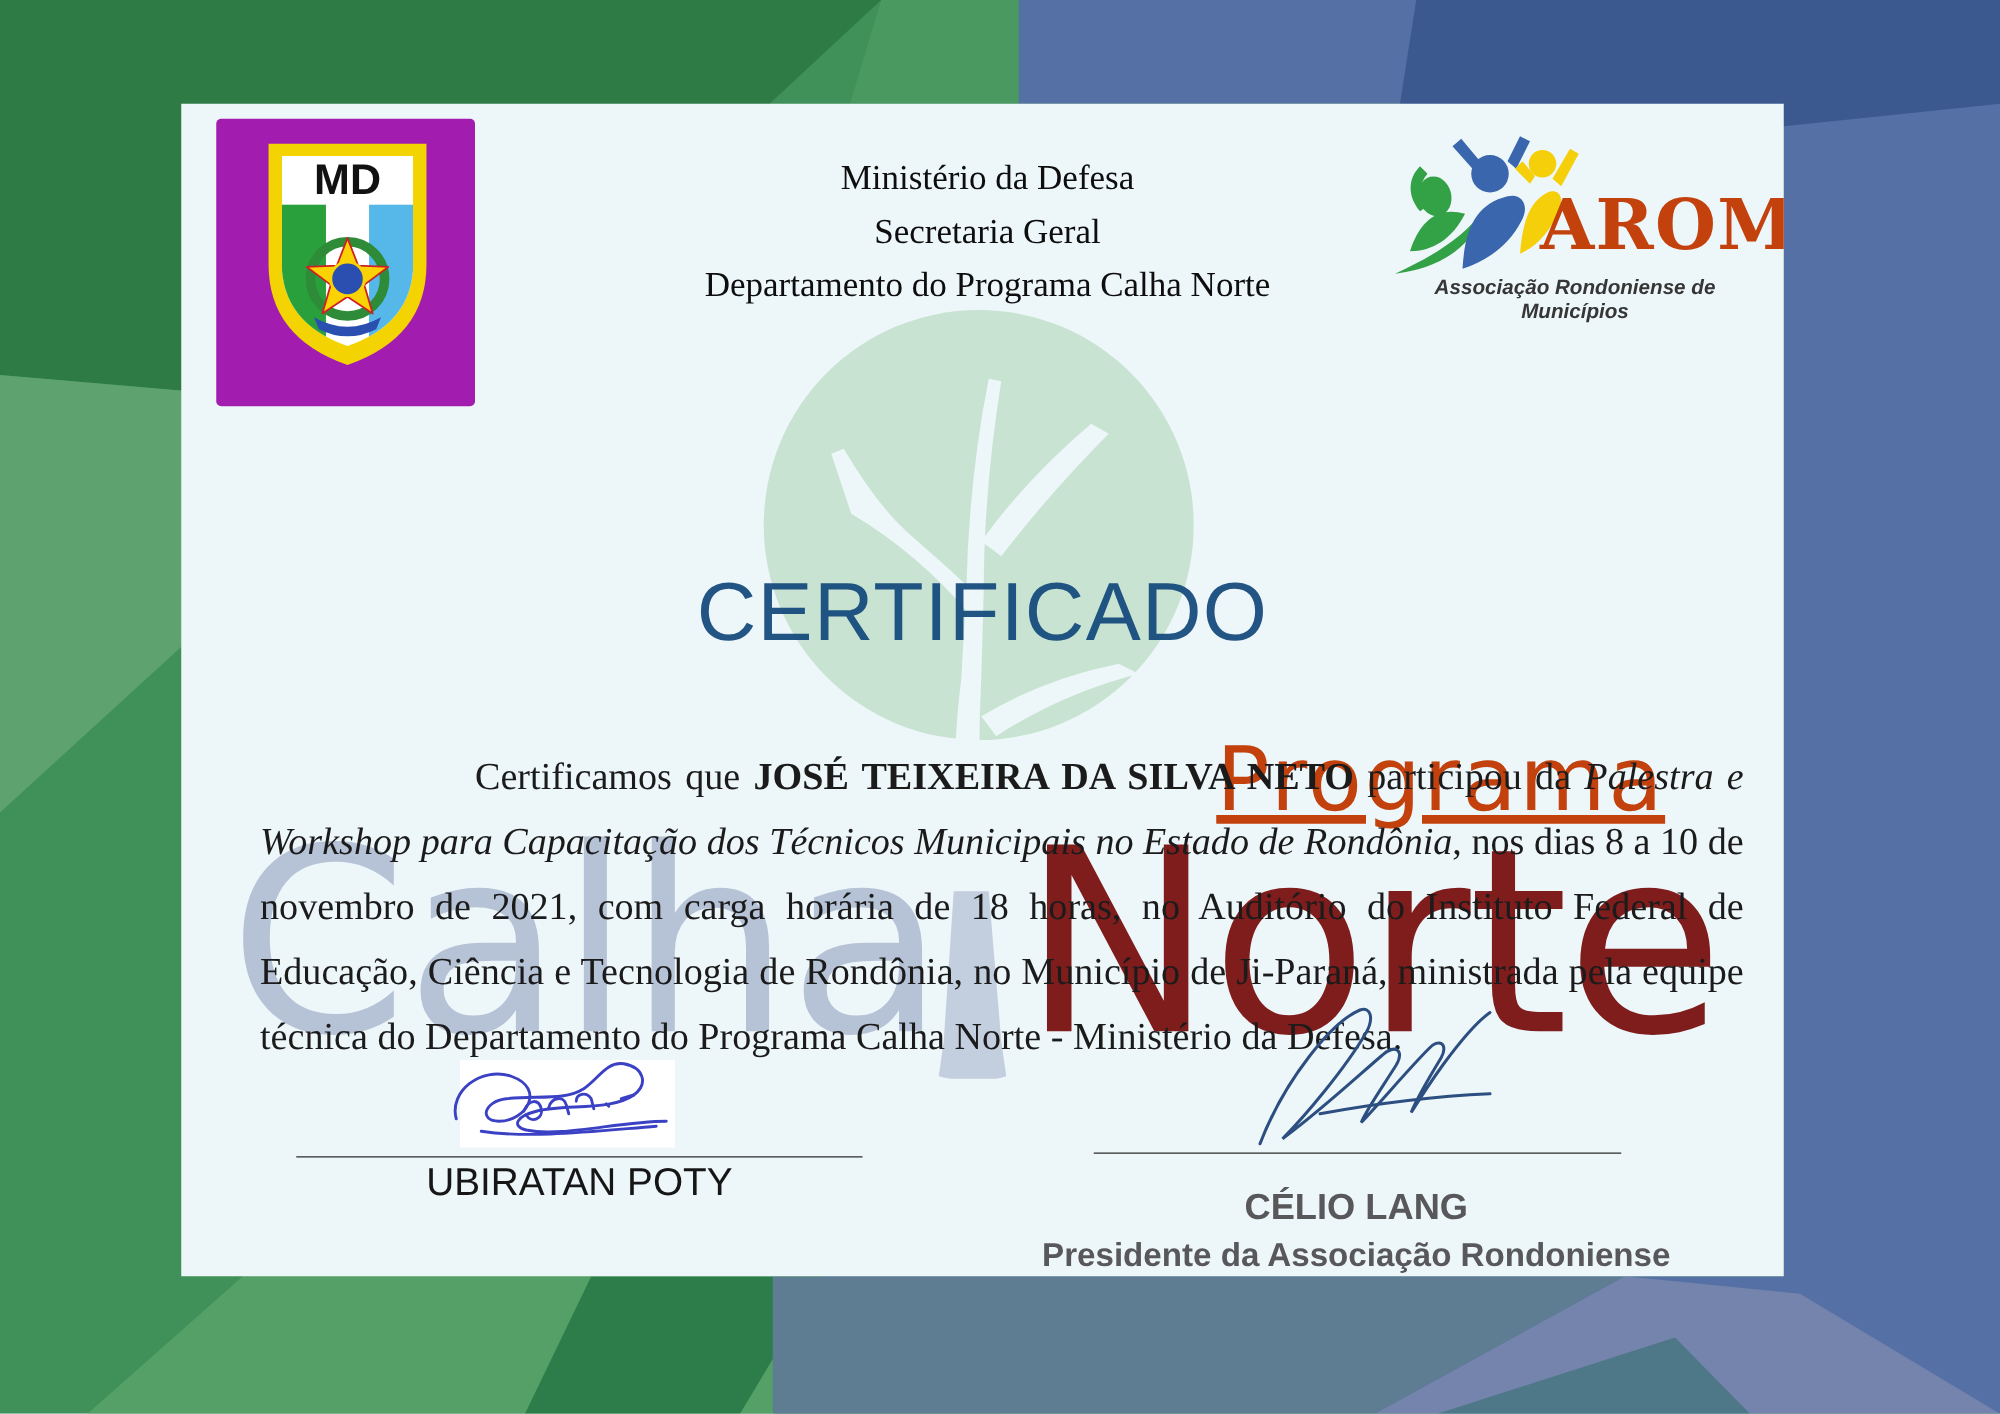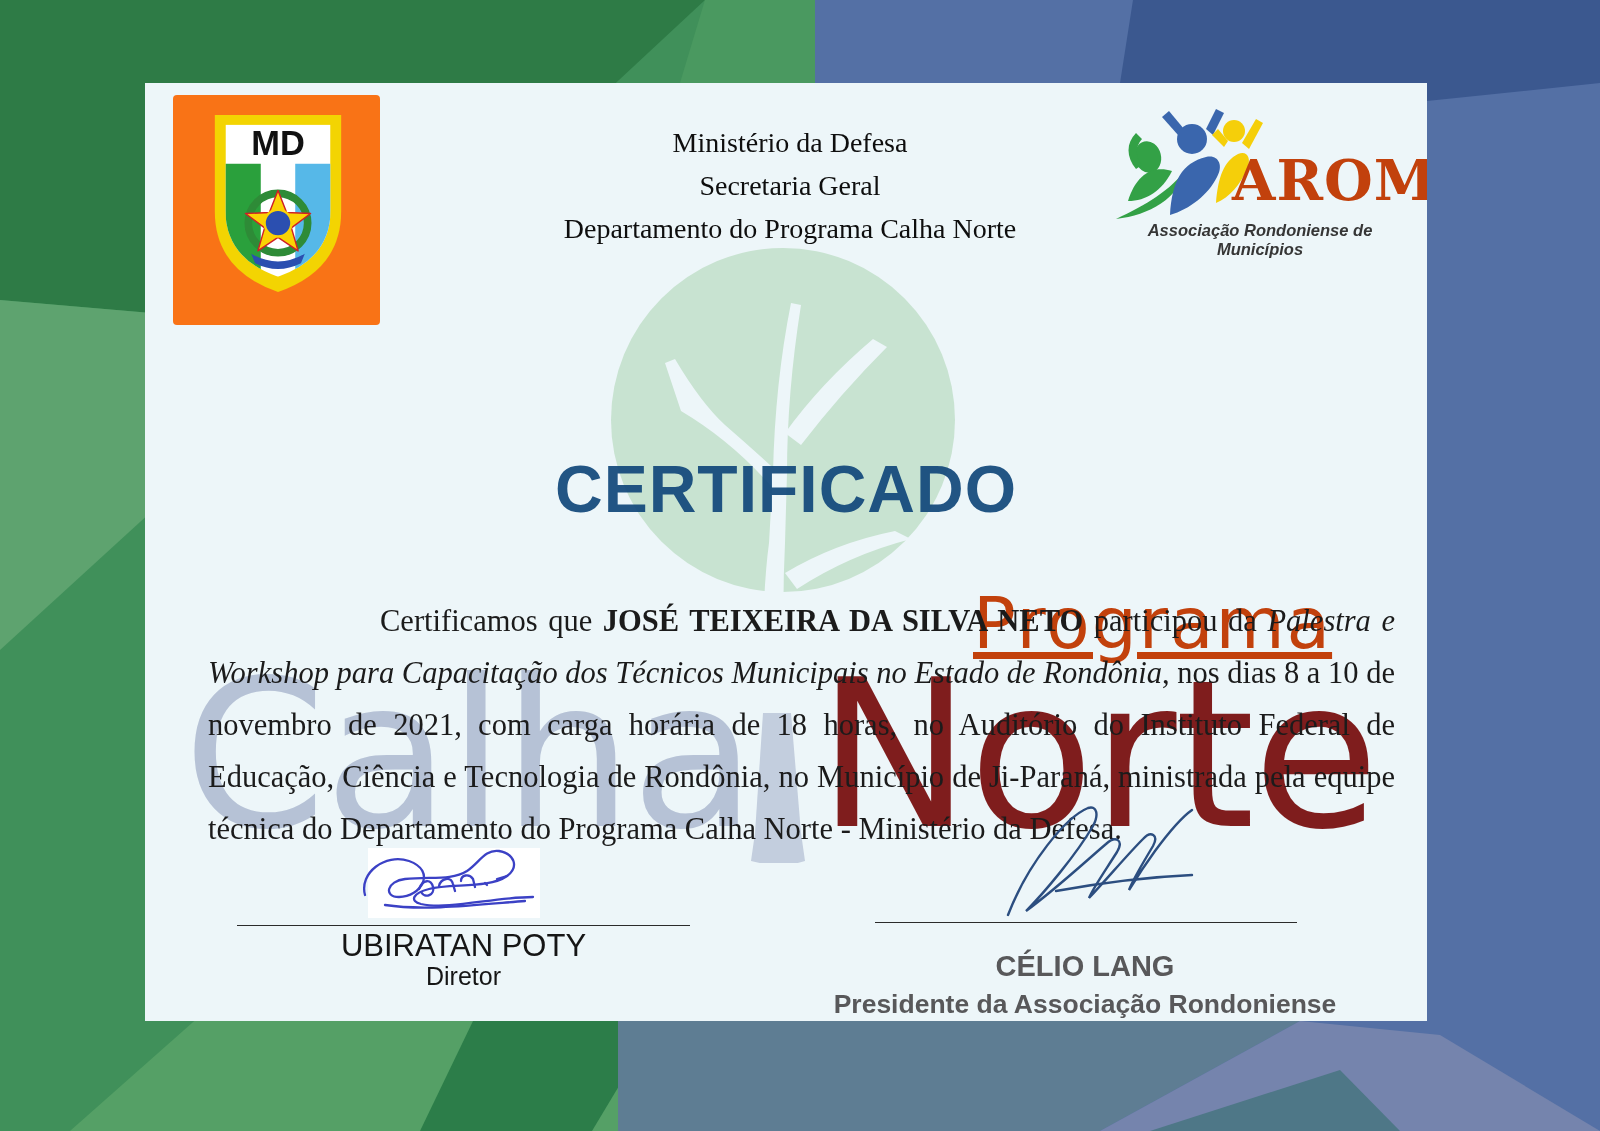--- a/index.html
+++ b/index.html
@@ -10,34 +10,34 @@
   .card{position:absolute;left:145px;top:83px;width:1282px;height:938px;background:#edf6f9;overflow:hidden;}
   .layer{position:absolute;}
   
   .wm-tree{left:460px;top:160px;width:350px;height:620px;z-index:1;}
   .wm-programa{left:828px;top:499px;font-size:71px;color:#c2410c;z-index:1;letter-spacing:2px;text-decoration:underline;}
   .wm-calha{left:38px;top:570px;font-size:205px;line-height:1;z-index:1;white-space:nowrap;letter-spacing:-2px;}
   .wm-calha .c1{color:#b6c2d6;}
   .wm-calha .c2{color:#7f1d1d;}
   .wm{font-family:"DejaVu Sans",sans-serif;}
   
-  .md-box{left:28px;top:12px;width:207px;height:230px;background:#f97316;border-radius:4px;z-index:2;}
+  .md-box{left:28px;top:12px;width:207px;height:230px;background:#a21caf;border-radius:4px;z-index:2;}
   .md-shield{position:absolute;left:38px;top:16px;width:134px;height:184px;}
   .hdr{left:245px;top:38px;width:800px;text-align:center;z-index:2;
        font-family:"Liberation Serif",serif;font-weight:normal;font-size:28px;line-height:43px;color:#0e0e0e;}
   
   .arom{left:965px;top:20px;width:300px;height:150px;z-index:2;}
   .arom-figs{position:absolute;left:2px;top:2px;width:152px;height:120px;}
   .arom-name{position:absolute;left:122px;top:44px;font-family:"DejaVu Serif",serif;font-weight:bold;
              font-size:56px;color:#c2410c;letter-spacing:1px;}
   .arom-tag{position:absolute;left:0px;top:118px;width:300px;text-align:center;
             font-style:italic;font-weight:bold;font-size:16.5px;color:#363636;}
   
   .title{left:0;top:368px;width:1282px;text-align:center;z-index:2;
-         font-weight:bold;font-size:66px;letter-spacing:1px;color:rgba(16,70,122,0.92);}
+         font-weight:normal;font-size:66px;letter-spacing:1px;color:rgba(16,70,122,0.92);}
   
   .body-par{left:63px;top:512px;width:1187px;z-index:2;text-align:justify;text-indent:172px;
             font-family:"Liberation Serif",serif;font-size:30.5px;line-height:52px;color:#1b1b1b;}
   .body-par .b{font-weight:bold;}
   .body-par .i{font-style:italic;}
   
   .sig-white{left:223px;top:765px;width:172px;height:70px;background:#ffffff;z-index:2;}
   .sig-svg-l{left:210px;top:756px;width:200px;height:86px;z-index:3;}
   .sig-svg-r{left:855px;top:716px;width:195px;height:130px;z-index:3;}
   .sig-line{height:0;border-top:1.6px solid #2b2b2b;z-index:2;}
@@ -136,21 +136,20 @@
         <path d="M64 50 C68 40 76 40 78 48 C80 56 70 60 66 53"></path>
         <path d="M84 47 C86 39 96 37 98 45 L100 52"></path>
         <path d="M106 42 C106 36 114 34 118 40 L120 48"></path>
         <path d="M130 44 L132 46"></path>
         <path d="M142 40 L152 37"></path>
         <path d="M30 66 C70 72 120 66 170 62"></path>
       </g>
     </svg>
     <div class="layer sig-line line-l"></div>
     <div class="layer sig-name-l">UBIRATAN POTY</div>
-    <div class="layer sig-role-l">Diretor</div>
 
     <svg class="layer sig-svg-r" viewBox="0 0 195 130">
       <g fill="none" stroke="#2c4e80" stroke-width="2.4" stroke-linecap="round">
         <path d="M8 116 C28 64 66 18 88 9 C97 6 99 16 93 27 C76 56 44 94 26 112 C56 90 86 62 106 45 C116 36 124 41 117 53 C105 72 93 89 89 99 C107 80 127 56 143 40 C151 31 159 36 153 47 C143 64 133 80 129 91 C137 78 147 63 155 52 C172 29 182 18 192 11"></path>
         <path d="M56 92 C100 84 148 78 192 76"></path>
       </g>
     </svg>
     <div class="layer sig-line line-r"></div>
     <div class="layer sig-name-r">CÉLIO LANG</div>
     <div class="layer sig-role-r">Presidente da Associação Rondoniense de Municípios - AROM</div>

